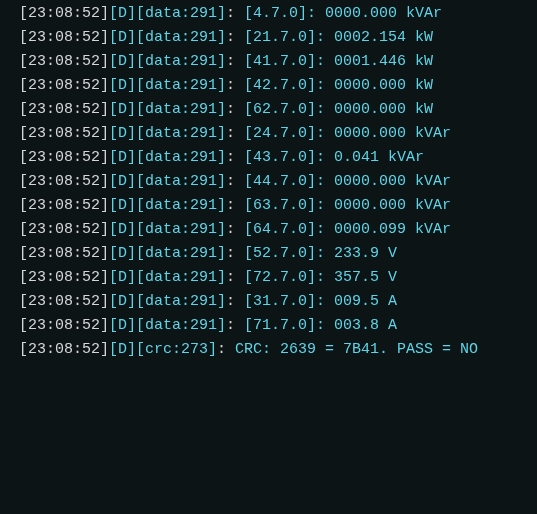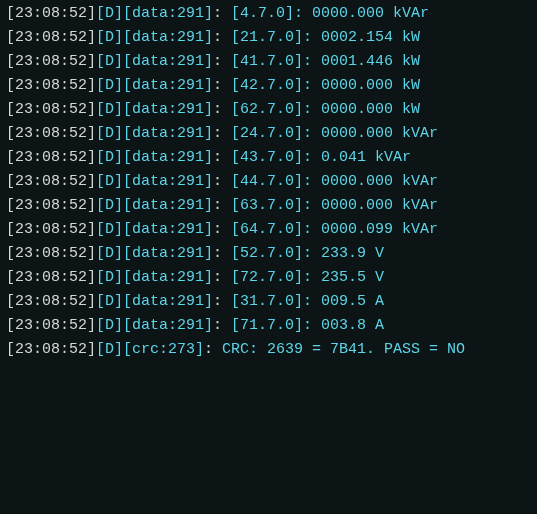--- a/index.html
+++ b/index.html
@@ -8,21 +8,21 @@
       background-color: #0c1416;
       font-family: 'Consolas', 'Monaco', 'Courier New', monospace;
       font-size: 15px;
       line-height: 1.6;
       color: #5dd5e8;
       overflow: hidden;
       width: 537px;
       height: 514px;
     }
     .log-container {
-      padding: 2px 6px;
+      padding: 2px 19px;
     }
     .log-line {
       white-space: pre;
       display: block;
     }
     .timestamp {
       color: #d6d6d6;
     }
     .level-bracket, .source-bracket {
       color: #5dd5e8;
@@ -42,17 +42,17 @@
     <div class="log-line"><span class="timestamp">[23:08:52]</span><span class="level-bracket">[D]</span><span class="source-bracket">[data:291]</span><span class="bracket-white">: </span><span class="message">[21.7.0]: 0002.154 kW</span></div>
     <div class="log-line"><span class="timestamp">[23:08:52]</span><span class="level-bracket">[D]</span><span class="source-bracket">[data:291]</span><span class="bracket-white">: </span><span class="message">[41.7.0]: 0001.446 kW</span></div>
     <div class="log-line"><span class="timestamp">[23:08:52]</span><span class="level-bracket">[D]</span><span class="source-bracket">[data:291]</span><span class="bracket-white">: </span><span class="message">[42.7.0]: 0000.000 kW</span></div>
     <div class="log-line"><span class="timestamp">[23:08:52]</span><span class="level-bracket">[D]</span><span class="source-bracket">[data:291]</span><span class="bracket-white">: </span><span class="message">[62.7.0]: 0000.000 kW</span></div>
     <div class="log-line"><span class="timestamp">[23:08:52]</span><span class="level-bracket">[D]</span><span class="source-bracket">[data:291]</span><span class="bracket-white">: </span><span class="message">[24.7.0]: 0000.000 kVAr</span></div>
     <div class="log-line"><span class="timestamp">[23:08:52]</span><span class="level-bracket">[D]</span><span class="source-bracket">[data:291]</span><span class="bracket-white">: </span><span class="message">[43.7.0]: 0.041 kVAr</span></div>
     <div class="log-line"><span class="timestamp">[23:08:52]</span><span class="level-bracket">[D]</span><span class="source-bracket">[data:291]</span><span class="bracket-white">: </span><span class="message">[44.7.0]: 0000.000 kVAr</span></div>
     <div class="log-line"><span class="timestamp">[23:08:52]</span><span class="level-bracket">[D]</span><span class="source-bracket">[data:291]</span><span class="bracket-white">: </span><span class="message">[63.7.0]: 0000.000 kVAr</span></div>
     <div class="log-line"><span class="timestamp">[23:08:52]</span><span class="level-bracket">[D]</span><span class="source-bracket">[data:291]</span><span class="bracket-white">: </span><span class="message">[64.7.0]: 0000.099 kVAr</span></div>
     <div class="log-line"><span class="timestamp">[23:08:52]</span><span class="level-bracket">[D]</span><span class="source-bracket">[data:291]</span><span class="bracket-white">: </span><span class="message">[52.7.0]: 233.9 V</span></div>
-    <div class="log-line"><span class="timestamp">[23:08:52]</span><span class="level-bracket">[D]</span><span class="source-bracket">[data:291]</span><span class="bracket-white">: </span><span class="message">[72.7.0]: 235.5 V</span></div>
+    <div class="log-line"><span class="timestamp">[23:08:52]</span><span class="level-bracket">[D]</span><span class="source-bracket">[data:291]</span><span class="bracket-white">: </span><span class="message">[72.7.0]: 357.5 V</span></div>
     <div class="log-line"><span class="timestamp">[23:08:52]</span><span class="level-bracket">[D]</span><span class="source-bracket">[data:291]</span><span class="bracket-white">: </span><span class="message">[31.7.0]: 009.5 A</span></div>
     <div class="log-line"><span class="timestamp">[23:08:52]</span><span class="level-bracket">[D]</span><span class="source-bracket">[data:291]</span><span class="bracket-white">: </span><span class="message">[71.7.0]: 003.8 A</span></div>
     <div class="log-line"><span class="timestamp">[23:08:52]</span><span class="level-bracket">[D]</span><span class="source-bracket">[crc:273]</span><span class="bracket-white">: </span><span class="message">CRC: 2639 = 7B41. PASS = NO</span></div>
   </div>
 
 </body></html>

